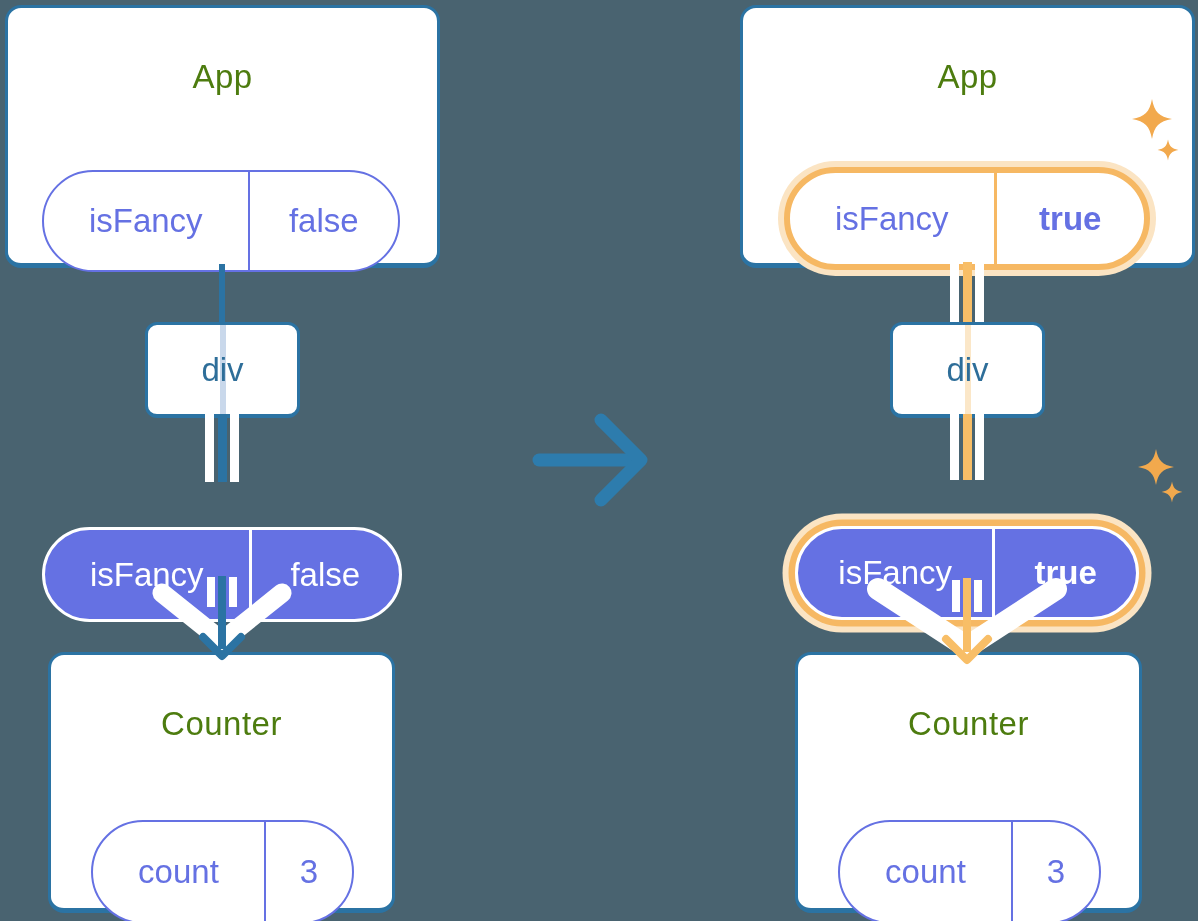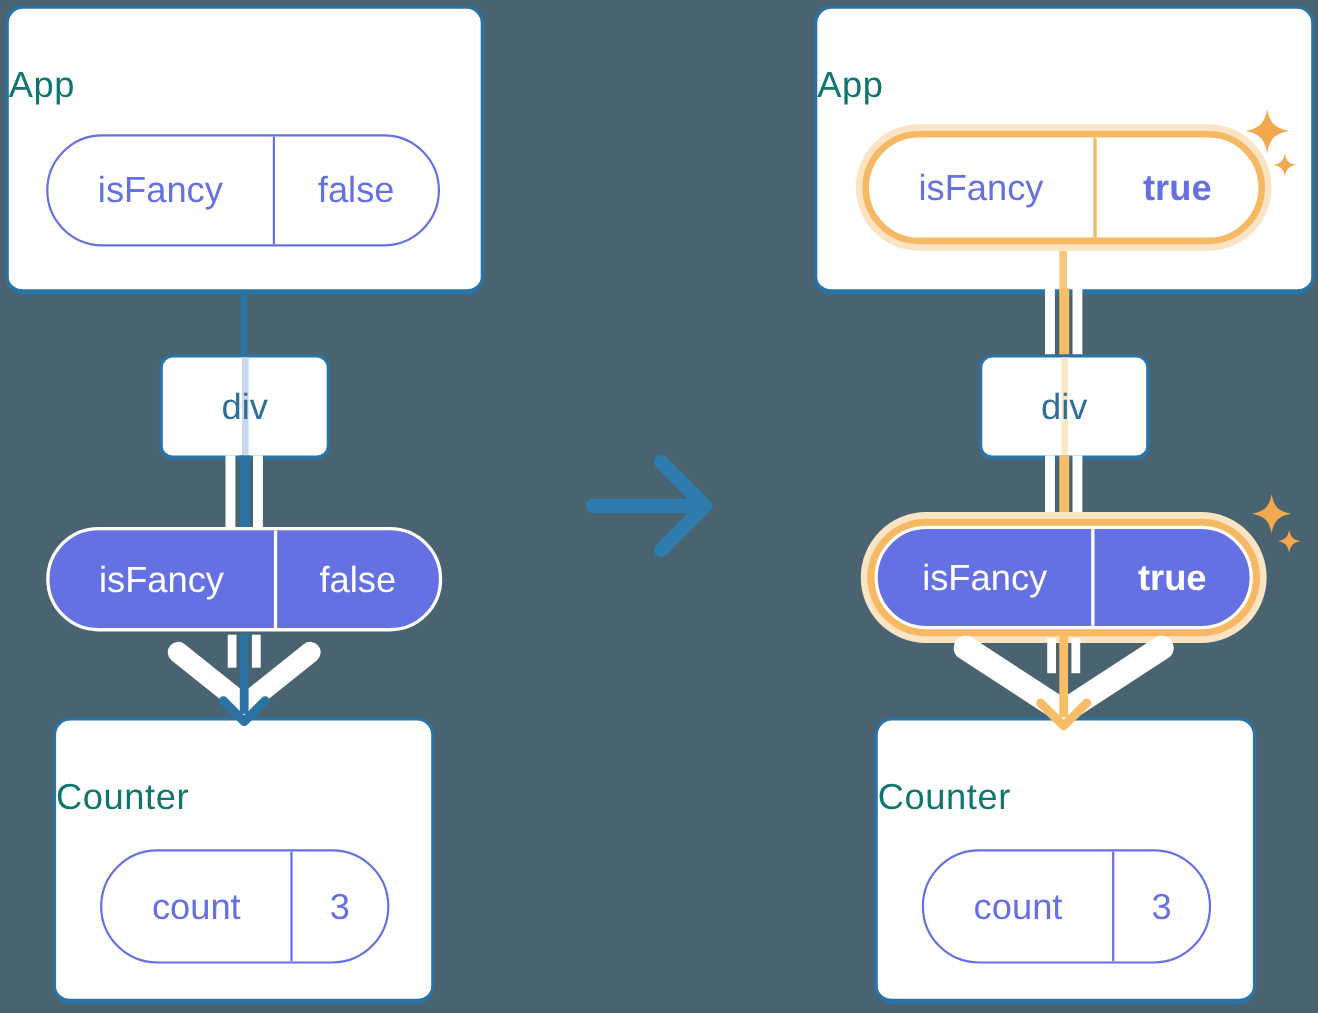--- a/index.html
+++ b/index.html
@@ -9,38 +9,38 @@
     font-family:"Liberation Sans",sans-serif;
     -webkit-font-smoothing:antialiased;
   }
   
   .card{
     position:absolute;background:#fff;
     border:3px solid #2B73A3;border-bottom-width:5px;
     border-radius:16px;box-sizing:border-box;
   }
   .card-title{
-    position:absolute;left:0;right:0;
-    font-size:33px;font-weight:500;color:#0f766e;letter-spacing:.5px;
+    position:absolute;left:0;right:0;text-align:center;
+    font-size:33px;font-weight:500;color:#4d7c0f;letter-spacing:.5px;
   }
   .node{
     position:absolute;background:#fff;
     border:3px solid #2B73A3;border-bottom-width:4px;
     border-radius:12px;box-sizing:border-box;
     display:flex;align-items:center;justify-content:center;
     font-size:33px;color:#2E6E99;
   }
   .node .inner-line{
     position:absolute;top:0;bottom:0;left:50%;width:6px;margin-left:-3px;
   }
   .node .lbl{position:relative;z-index:1;}
   
   .pill{
     position:absolute;display:flex;align-items:stretch;
-    border-radius:60px;box-sizing:border-box;font-size:33px;overflow:hidden;
+    border-radius:60px;box-sizing:border-box;font-size:33px;overflow:hidden;margin-top:48px;
   }
   .pill .seg{
     display:flex;align-items:center;justify-content:center;
     box-sizing:border-box;
   }
   .pill .seg.key{flex:0 0 57.5%;}
   .pill .seg.val{flex:1 1 auto;text-align:right;}
   .outline-pill{background:#fff;border:2.5px solid #6571E3;color:#6571E3;}
   .outline-pill .seg.val{border-left:2.5px solid #6571E3;}
   .solid-pill{background:#6571E3;border:3px solid #fff;color:#fff;}

